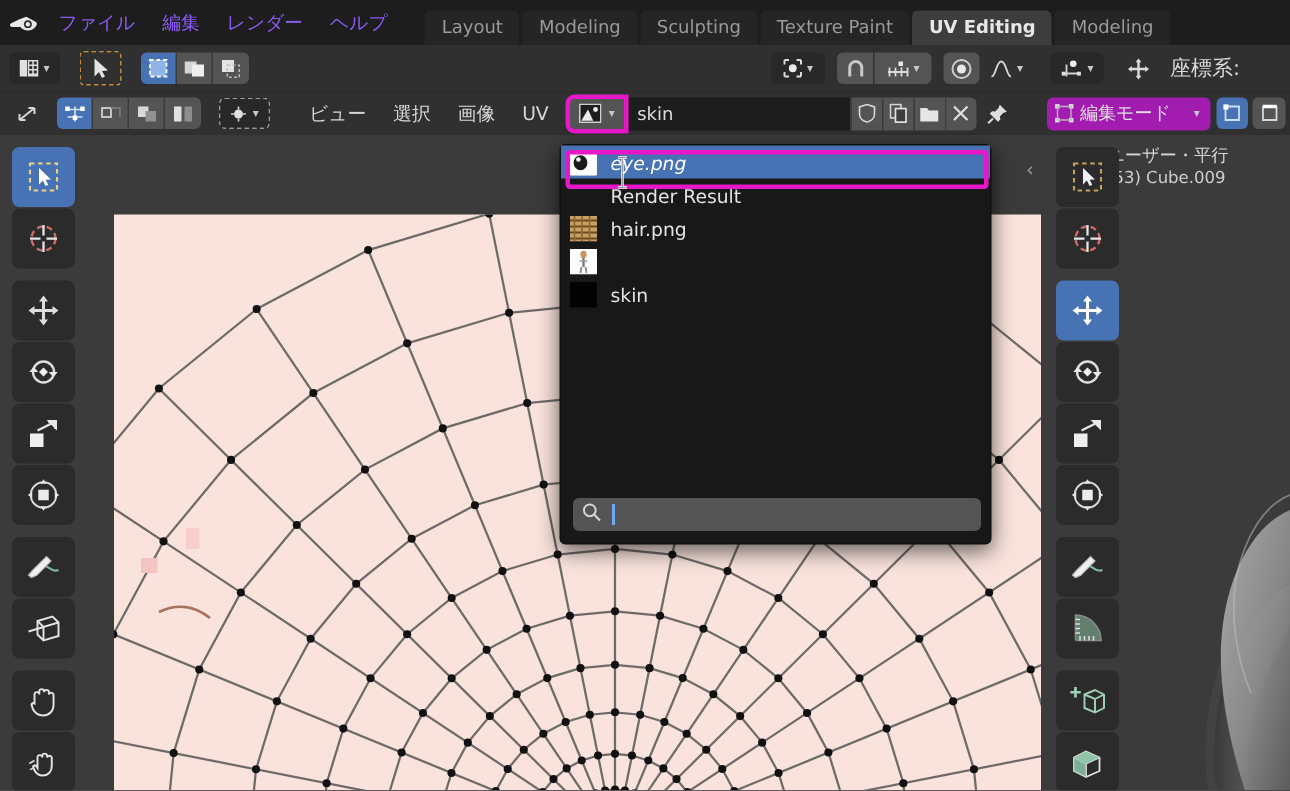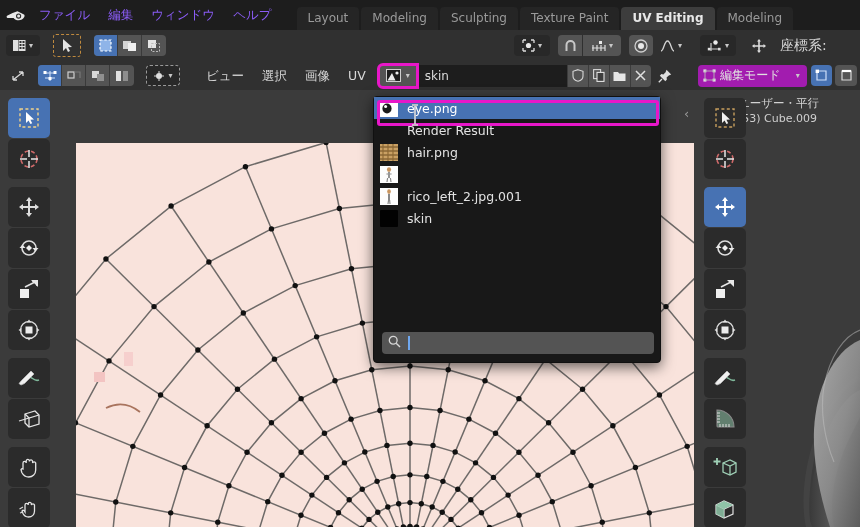--- a/index.html
+++ b/index.html
@@ -130,21 +130,21 @@
   
   .dropdown {
     position: absolute; left: 373px; top: 96px; width: 288px; height: 267px;
     background: #181818; border: 1px solid #101010; border-radius: 4px;
     box-shadow: 0 4px 14px rgba(0,0,0,.6); z-index: 50;
   }
   .dd-item {
     height: 22px; display: flex; align-items: center; padding-left: 6px;
     color: #e2e2e2; font-size: 12.5px;
   }
-  .dd-item.sel { background: #4772b3; color: #fff; }
+  .dd-item.sel { background: #4772b3; color: #fff; font-style: italic; }
   .dd-item .thumb {
     width: 18px; height: 17px; margin-right: 9px; flex: none;
     border-radius: 1px; background: #2a2a2a;
   }
   .dd-item .thumb.blank { background: transparent; }
   .sel-ring {
     position: absolute; left: 3px; top: 3px; width: 282px; height: 26px;
     border: 3px solid #e817c9; border-radius: 3px; pointer-events: none;
   }
   .dd-search {
@@ -170,21 +170,21 @@
   <div class="topbar">
     <div class="blender-logo">
       <svg width="19" height="14" viewBox="0 0 19 14">
         <path d="M11.5 3.2 L18 6.6 C18.7 7.1 18.8 8.2 18.1 9.3 C17.1 11.1 15 12.3 12.6 12.3 C10.5 12.3 8.6 11.4 7.6 10 L2.2 10 C1.2 10 0.6 9.4 0.6 8.7 C0.6 8.2 0.9 7.8 1.5 7.5 L6.6 5 Z" fill="#e8e8e8"></path>
         <circle cx="12.6" cy="8.1" r="2.6" fill="#2a2a2a"></circle>
         <circle cx="12.6" cy="8.1" r="1.5" fill="#e8e8e8"></circle>
       </svg>
     </div>
     <div class="menu-item">ファイル</div>
     <div class="menu-item">編集</div>
-    <div class="menu-item">ウィンドウ</div>
+    <div class="menu-item">レンダー</div>
     <div class="menu-item">ヘルプ</div>
 
     <div class="ws-tabs">
       <div class="ws-tab">Layout</div>
       <div class="ws-tab">Modeling</div>
       <div class="ws-tab">Sculpting</div>
       <div class="ws-tab">Texture Paint</div>
       <div class="ws-tab active">UV Editing</div>
       <div class="ws-tab">Modeling</div>
     </div>
@@ -984,31 +984,20 @@
         <svg width="18" height="17" viewBox="0 0 18 17">
             <rect width="18" height="17" fill="#fdfdfd"></rect>
             <ellipse cx="9" cy="3.6" rx="2.1" ry="2.4" fill="#c9955f"></ellipse>
             <path d="M9 6 L9 12" stroke="#7a7a7a" stroke-width="1.6"></path>
             <path d="M6.4 8 L11.6 8" stroke="#9a9a9a" stroke-width="1.1"></path>
             <path d="M7.6 12 L7 16 M10.4 12 L11 16" stroke="#8a8a8a" stroke-width="1.2"></path>
           </svg>
       </span>
     </div>
 
-    <div class="dd-item">
-      <span class="thumb">
-        <svg width="18" height="17" viewBox="0 0 18 17">
-            <rect width="18" height="17" fill="#fdfdfd"></rect>
-            <ellipse cx="9" cy="3.6" rx="1.8" ry="2.4" fill="#c9955f"></ellipse>
-            <path d="M9 6 L9 12" stroke="#7a7a7a" stroke-width="1.8"></path>
-            <path d="M8.6 12 L8 16 M9.6 12 L10 16" stroke="#8a8a8a" stroke-width="1.2"></path>
-          </svg>
-      </span>
-      <span>rico_left_2.jpg.001</span>
-    </div>
 
     <div class="dd-item">
       <span class="thumb" style="background:#020202"></span>
       <span>skin</span>
     </div>
 
     <div class="sel-ring"></div>
 
     <div class="dd-search">
       <span>

